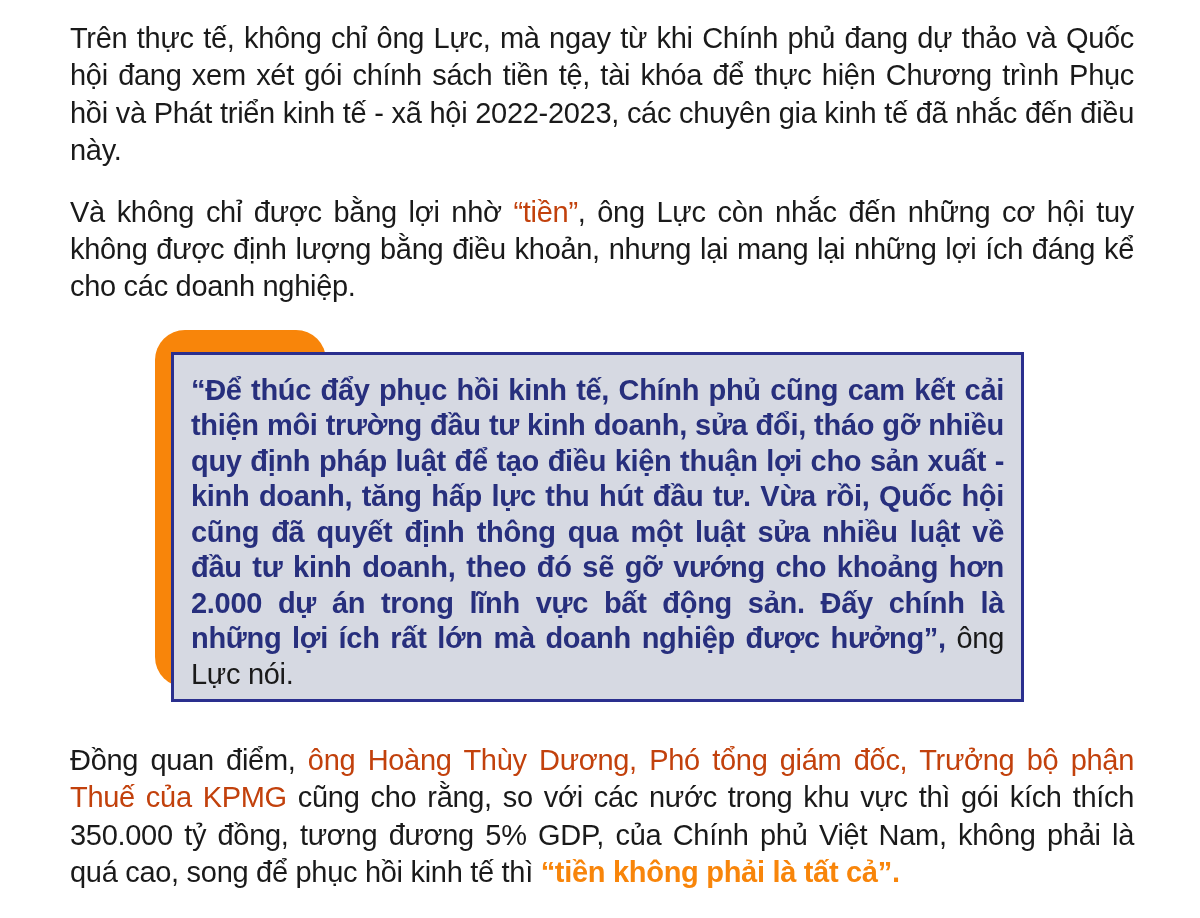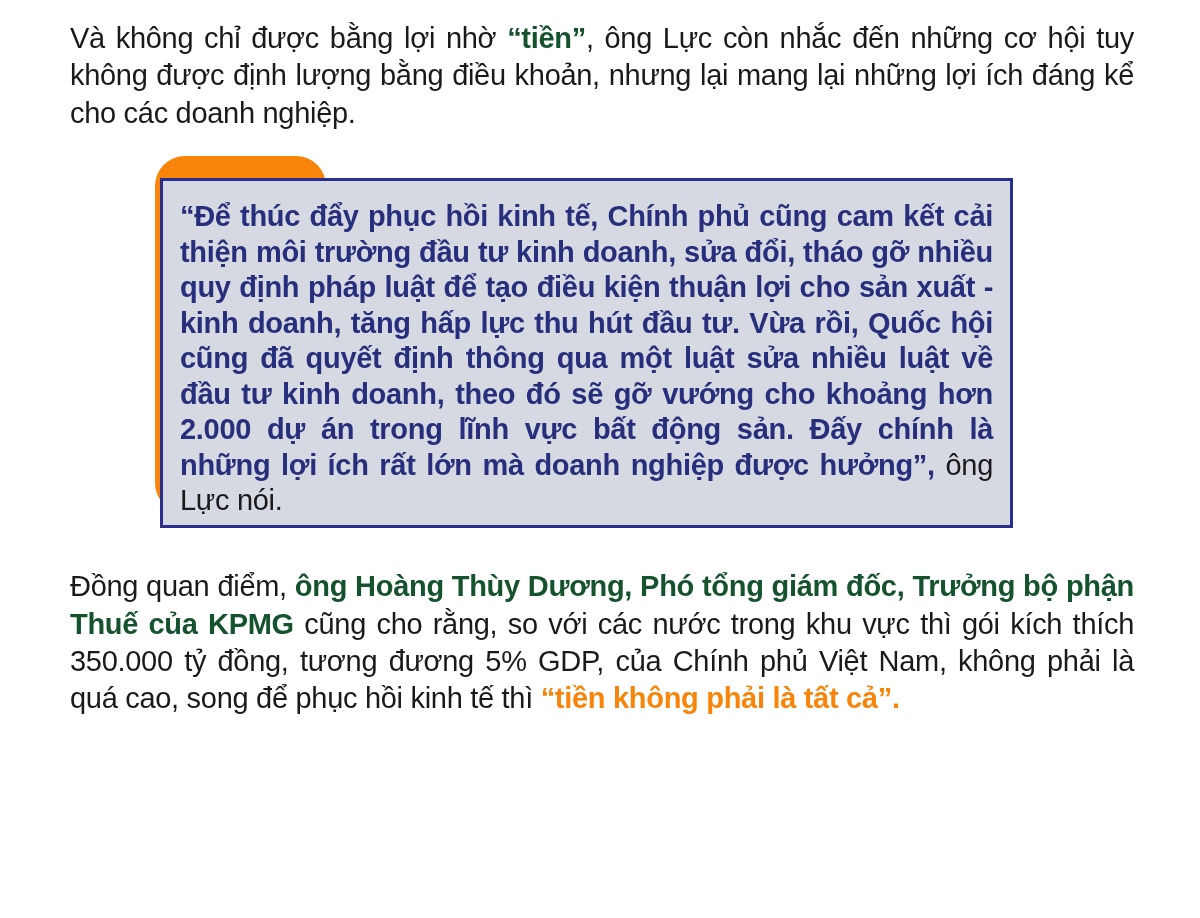--- a/index.html
+++ b/index.html
@@ -18,22 +18,22 @@
   }
   .body-para {
     margin: 0 0 24px 0;
     font-size: 29px;
     line-height: 37.4px;
     color: #1a1a1a;
     text-align: justify;
     letter-spacing: -0.3px;
   }
   .bold-blue {
-    font-weight: bold;
-    color: #14532d;
+    font-weight: normal;
+    color: #c2410c;
   }
   .bold-orange {
     font-weight: bold;
     color: #f8850a;
   }
   .quote-wrap {
     position: relative;
     width: 873px;
     height: 372px;
     margin: 11px 0 40px 85px;
@@ -42,21 +42,21 @@
     position: absolute;
     left: 0;
     top: 0;
     width: 171px;
     height: 357px;
     border-radius: 30px;
     background: #f8850a;
   }
   .quote-box {
     position: absolute;
-    left: 5px;
+    left: 16px;
     top: 22px;
     width: 853px;
     height: 350px;
     box-sizing: border-box;
     background: #d6d9e2;
     border: 3px solid #2a2f8e;
     padding: 18px 17px 0 17px;
   }
   .quote-text {
     margin: 0;
@@ -75,20 +75,21 @@
   }
   .last-para {
     margin-bottom: 4px;
   }
 </style>
 </head>
 <body>
 
 <div class="article">
 
+  <p class="body-para">Trên thực tế, không chỉ ông Lực, mà ngay từ khi Chính phủ đang dự thảo và Quốc hội đang xem xét gói chính sách tiền tệ, tài khóa để thực hiện Chương trình Phục hồi và Phát triển kinh tế - xã hội 2022-2023, các chuyên gia kinh tế đã nhắc đến điều này.</p>
 
   <p class="body-para"><span>Và không chỉ được bằng lợi nhờ </span><span class="bold-blue">“tiền”</span><span>, ông Lực còn nhắc đến những cơ hội tuy không được định lượng bằng điều khoản, nhưng lại mang lại những lợi ích đáng kể cho các doanh nghiệp.</span></p>
 
   <div class="quote-wrap">
     <div class="quote-accent"></div>
     <div class="quote-box">
       <p class="quote-text"><span class="quote-bold">“Để thúc đẩy phục hồi kinh tế, Chính phủ cũng cam kết cải thiện môi trường đầu tư kinh doanh, sửa đổi, tháo gỡ nhiều quy định pháp luật để tạo điều kiện thuận lợi cho sản xuất - kinh doanh, tăng hấp lực thu hút đầu tư. Vừa rồi, Quốc hội cũng đã quyết định thông qua một luật sửa nhiều luật về đầu tư kinh doanh, theo đó sẽ gỡ vướng cho khoảng hơn 2.000 dự án trong lĩnh vực bất động sản. Đấy chính là những lợi ích rất lớn mà doanh nghiệp được hưởng”,</span><span class="quote-attribution"> ông Lực nói.</span></p>
     </div>
   </div>
 

